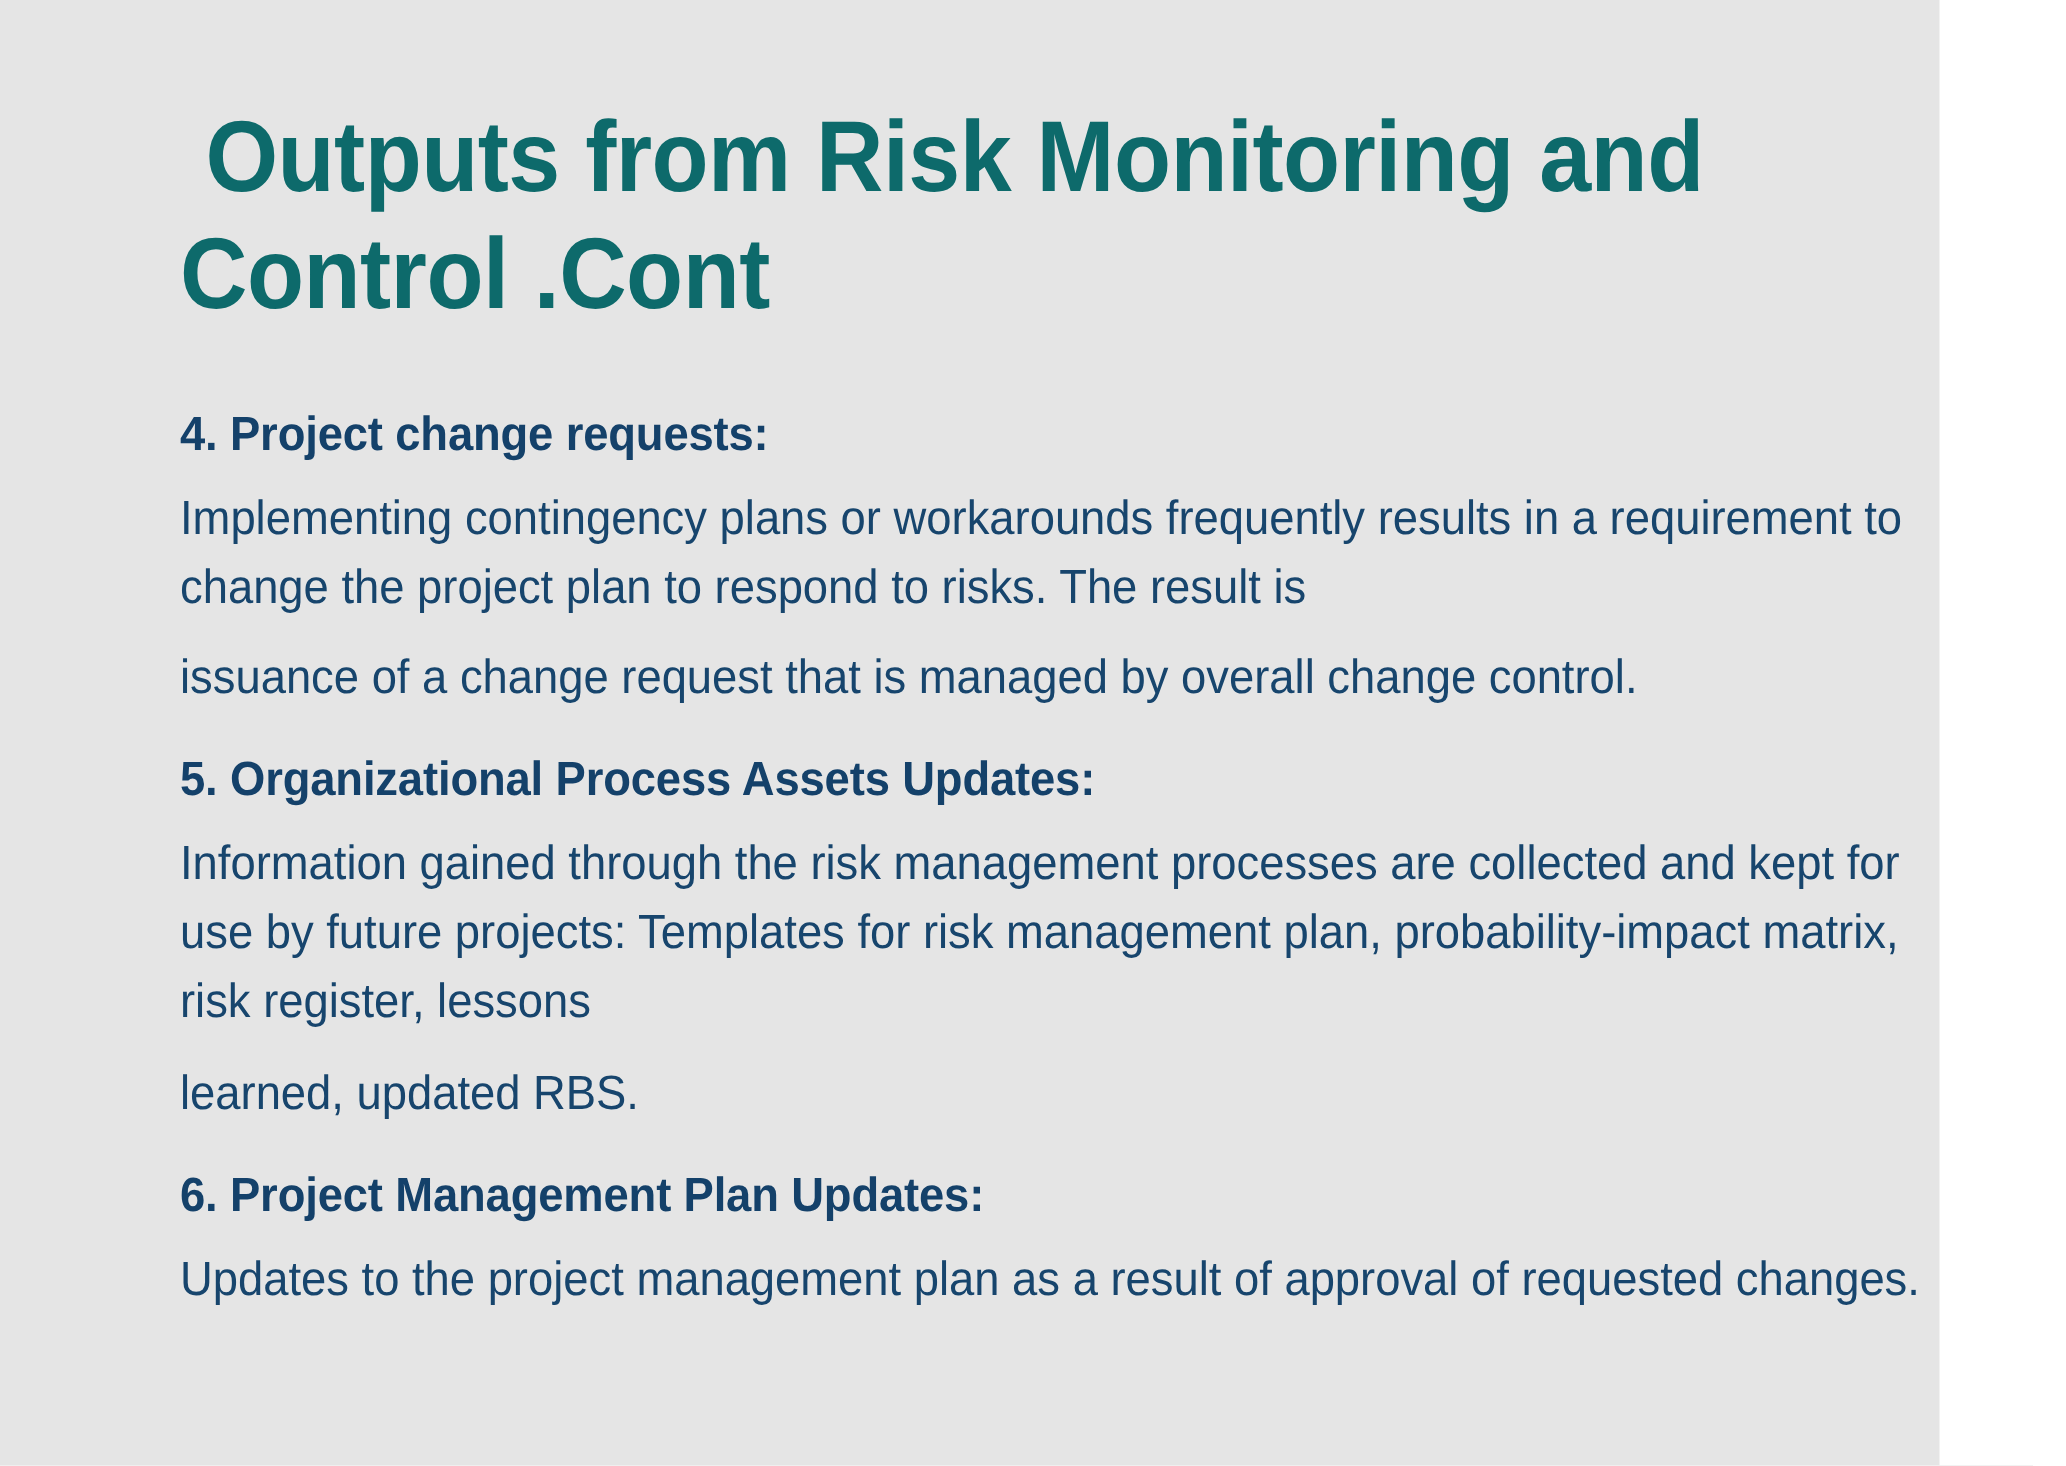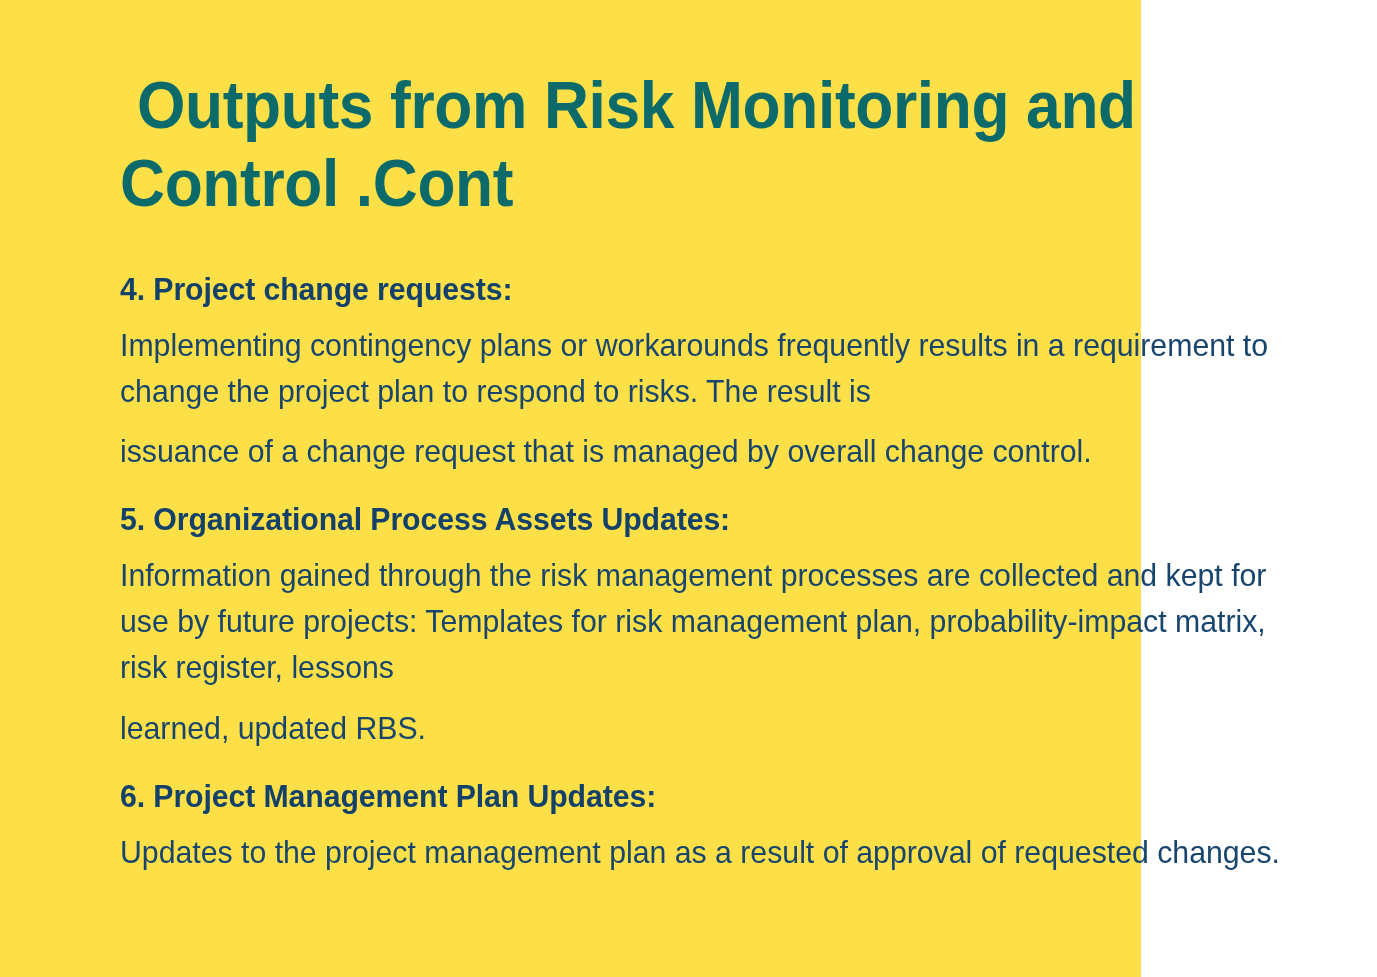--- a/index.html
+++ b/index.html
@@ -9,23 +9,23 @@
   body {
     width: 1377px;
     height: 977px;
     background: #ffffff;
     font-family: "Liberation Sans", "DejaVu Sans", sans-serif;
     overflow: hidden;
   }
 
   .slide {
     position: relative;
-    width: 1141px;
+    width: 1293px;
     height: 977px;
-    background: #fde047;
+    background: #e5e5e5;
     box-sizing: border-box;
   }
 
   
   .slide-title {
     position: absolute;
     left: 120px;
     top: 66px;
     width: 1190px;
     color: #0d6a6b;

